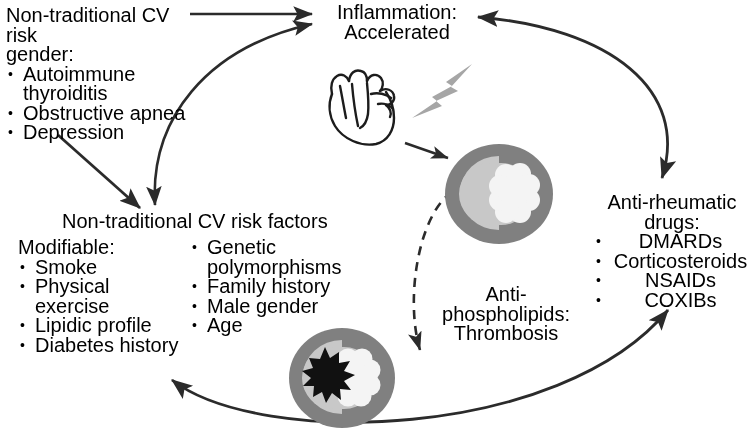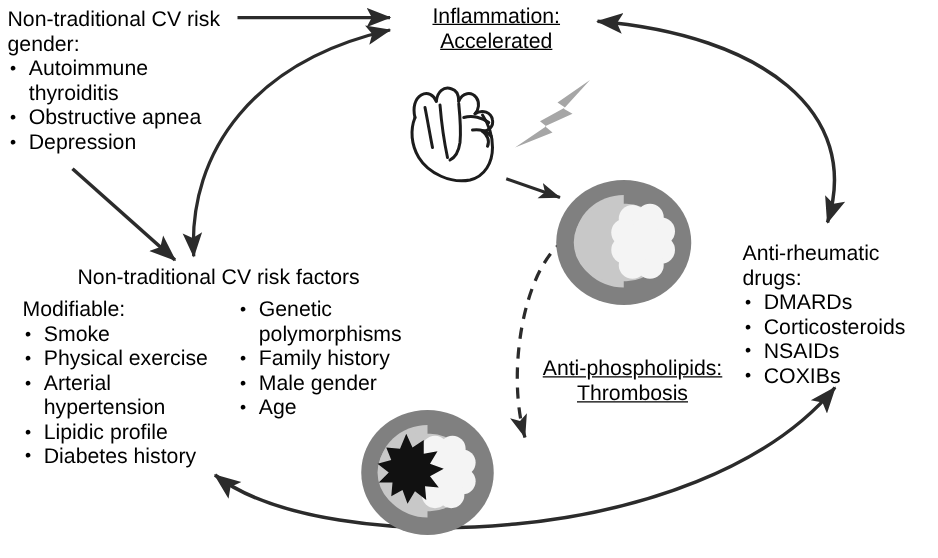--- a/index.html
+++ b/index.html
@@ -21,41 +21,41 @@
     position: absolute;
     left: 0;
     top: 0;
     width: 750px;
     height: 446px;
     pointer-events: none;
   }
   .blocktxt {
     position: absolute;
     color: #000000;
-    font-size: 17px;
+    font-size: 20px;
     line-height: 19.5px;
   }
   ul.bullets {
     list-style: none;
     margin: 0;
     padding: 0;
   }
   ul.bullets li {
     position: relative;
     padding-left: 17px;
     line-height: 19.5px;
   }
   ul.bullets li::before {
     content: "\2022";
     position: absolute;
     left: 2px;
     top: 0;
     font-size: 14px;
   }
-  .centerline { text-align: center; text-decoration: underline; }
+  .centerline { text-align: center; }
   .vessel { position: absolute; }
 </style>
 </head>
 <body>
 
 <div id="stage">
 
   <svg id="arrow-layer" viewBox="0 0 750 446">
     <defs>
       <marker id="ah" markerWidth="9" markerHeight="9" refX="7.2" refY="3.2" orient="auto" markerUnits="strokeWidth">
@@ -161,40 +161,39 @@
       <li><span>Obstructive apnea</span></li>
       <li><span>Depression</span></li>
     </ul>
   </div>
 
   <div class="blocktxt centerline" style="left:318px; top:3px; width:158px;">
     <div>Inflammation:</div>
     <div>Accelerated</div>
   </div>
 
-  <div class="blocktxt" style="left:594px; top:193px; width:156px;">
+  <div class="blocktxt" style="left:594px; top:193px; width:156px;text-align:center;">
     <div>Anti-rheumatic drugs:</div>
     <ul class="bullets">
       <li><span>DMARDs</span></li>
       <li><span>Corticosteroids</span></li>
       <li><span>NSAIDs</span></li>
       <li><span>COXIBs</span></li>
     </ul>
   </div>
 
   <div class="blocktxt" style="left:62px; top:212px; width:300px;">
     <div>Non-traditional CV risk factors</div>
   </div>
 
   <div class="blocktxt" style="left:18px; top:238px; width:168px;">
     <div>Modifiable:</div>
     <ul class="bullets">
       <li><span>Smoke</span></li>
       <li><span>Physical exercise</span></li>
-      <li><span>Arterial hypertension</span></li>
       <li><span>Lipidic profile</span></li>
       <li><span>Diabetes history</span></li>
     </ul>
   </div>
 
   <div class="blocktxt" style="left:190px; top:238px; width:150px;">
     <ul class="bullets">
       <li><span>Genetic polymorphisms</span></li>
       <li><span>Family history</span></li>
       <li><span>Male gender</span></li>

